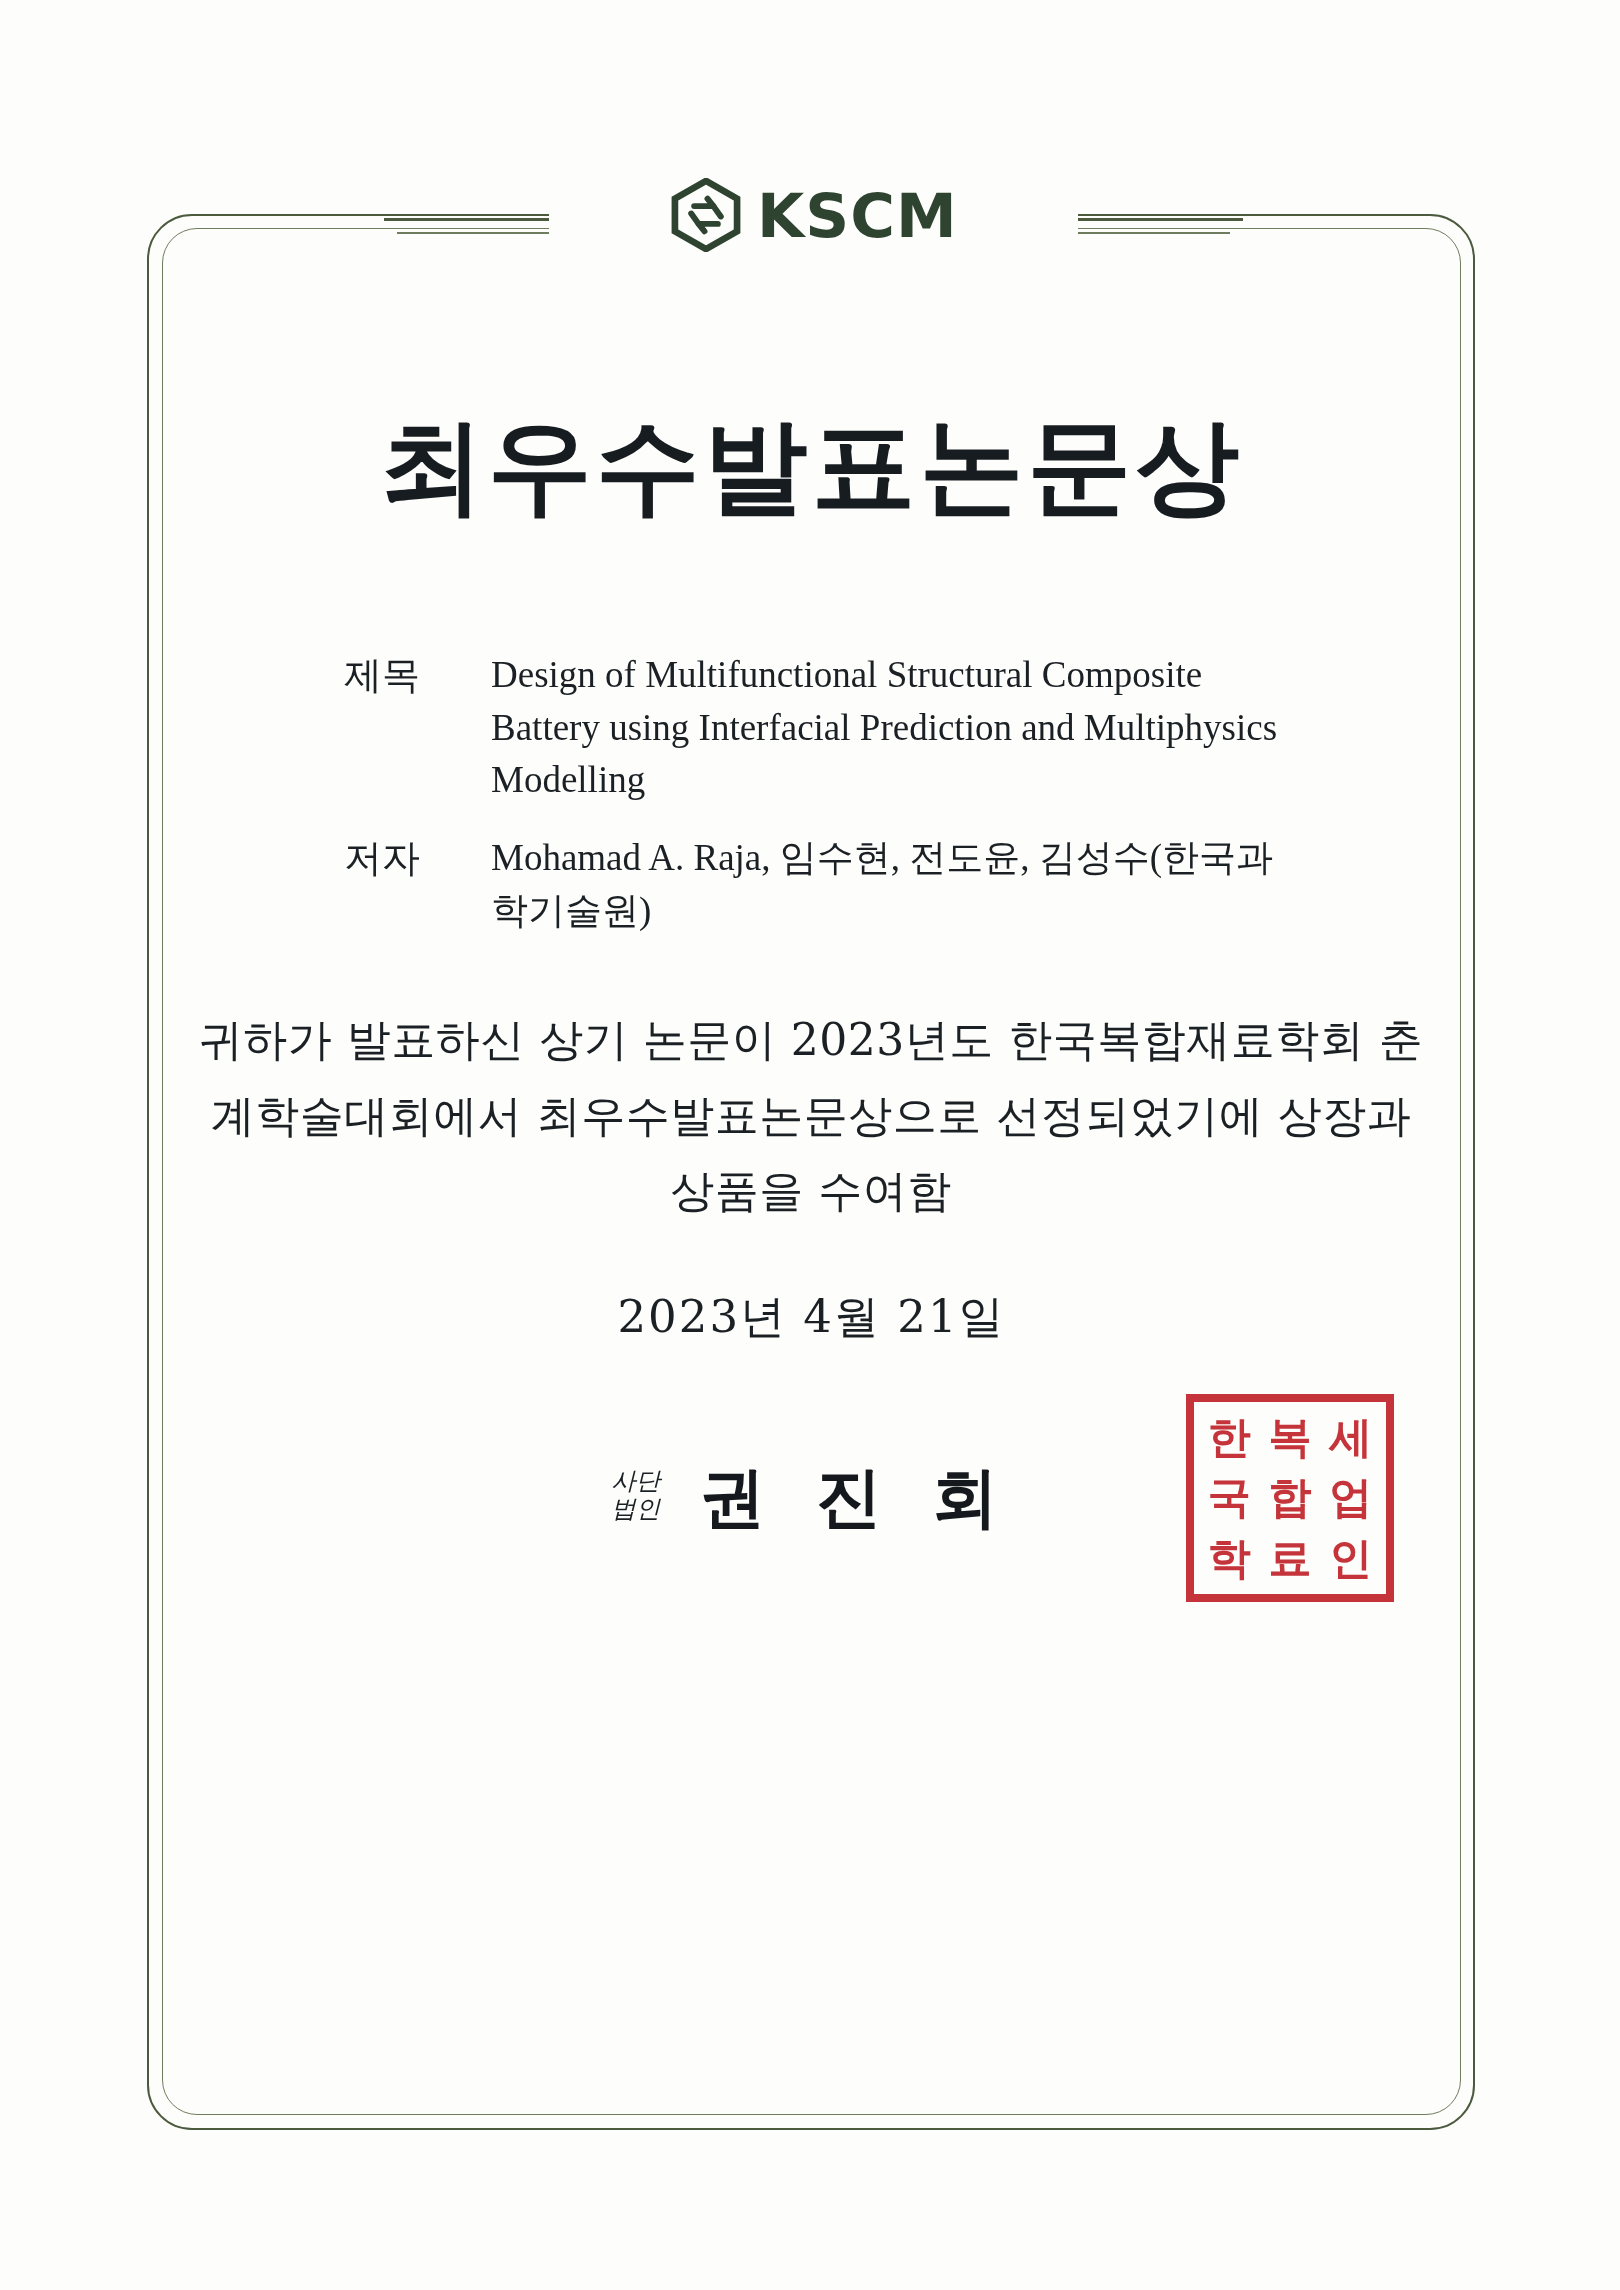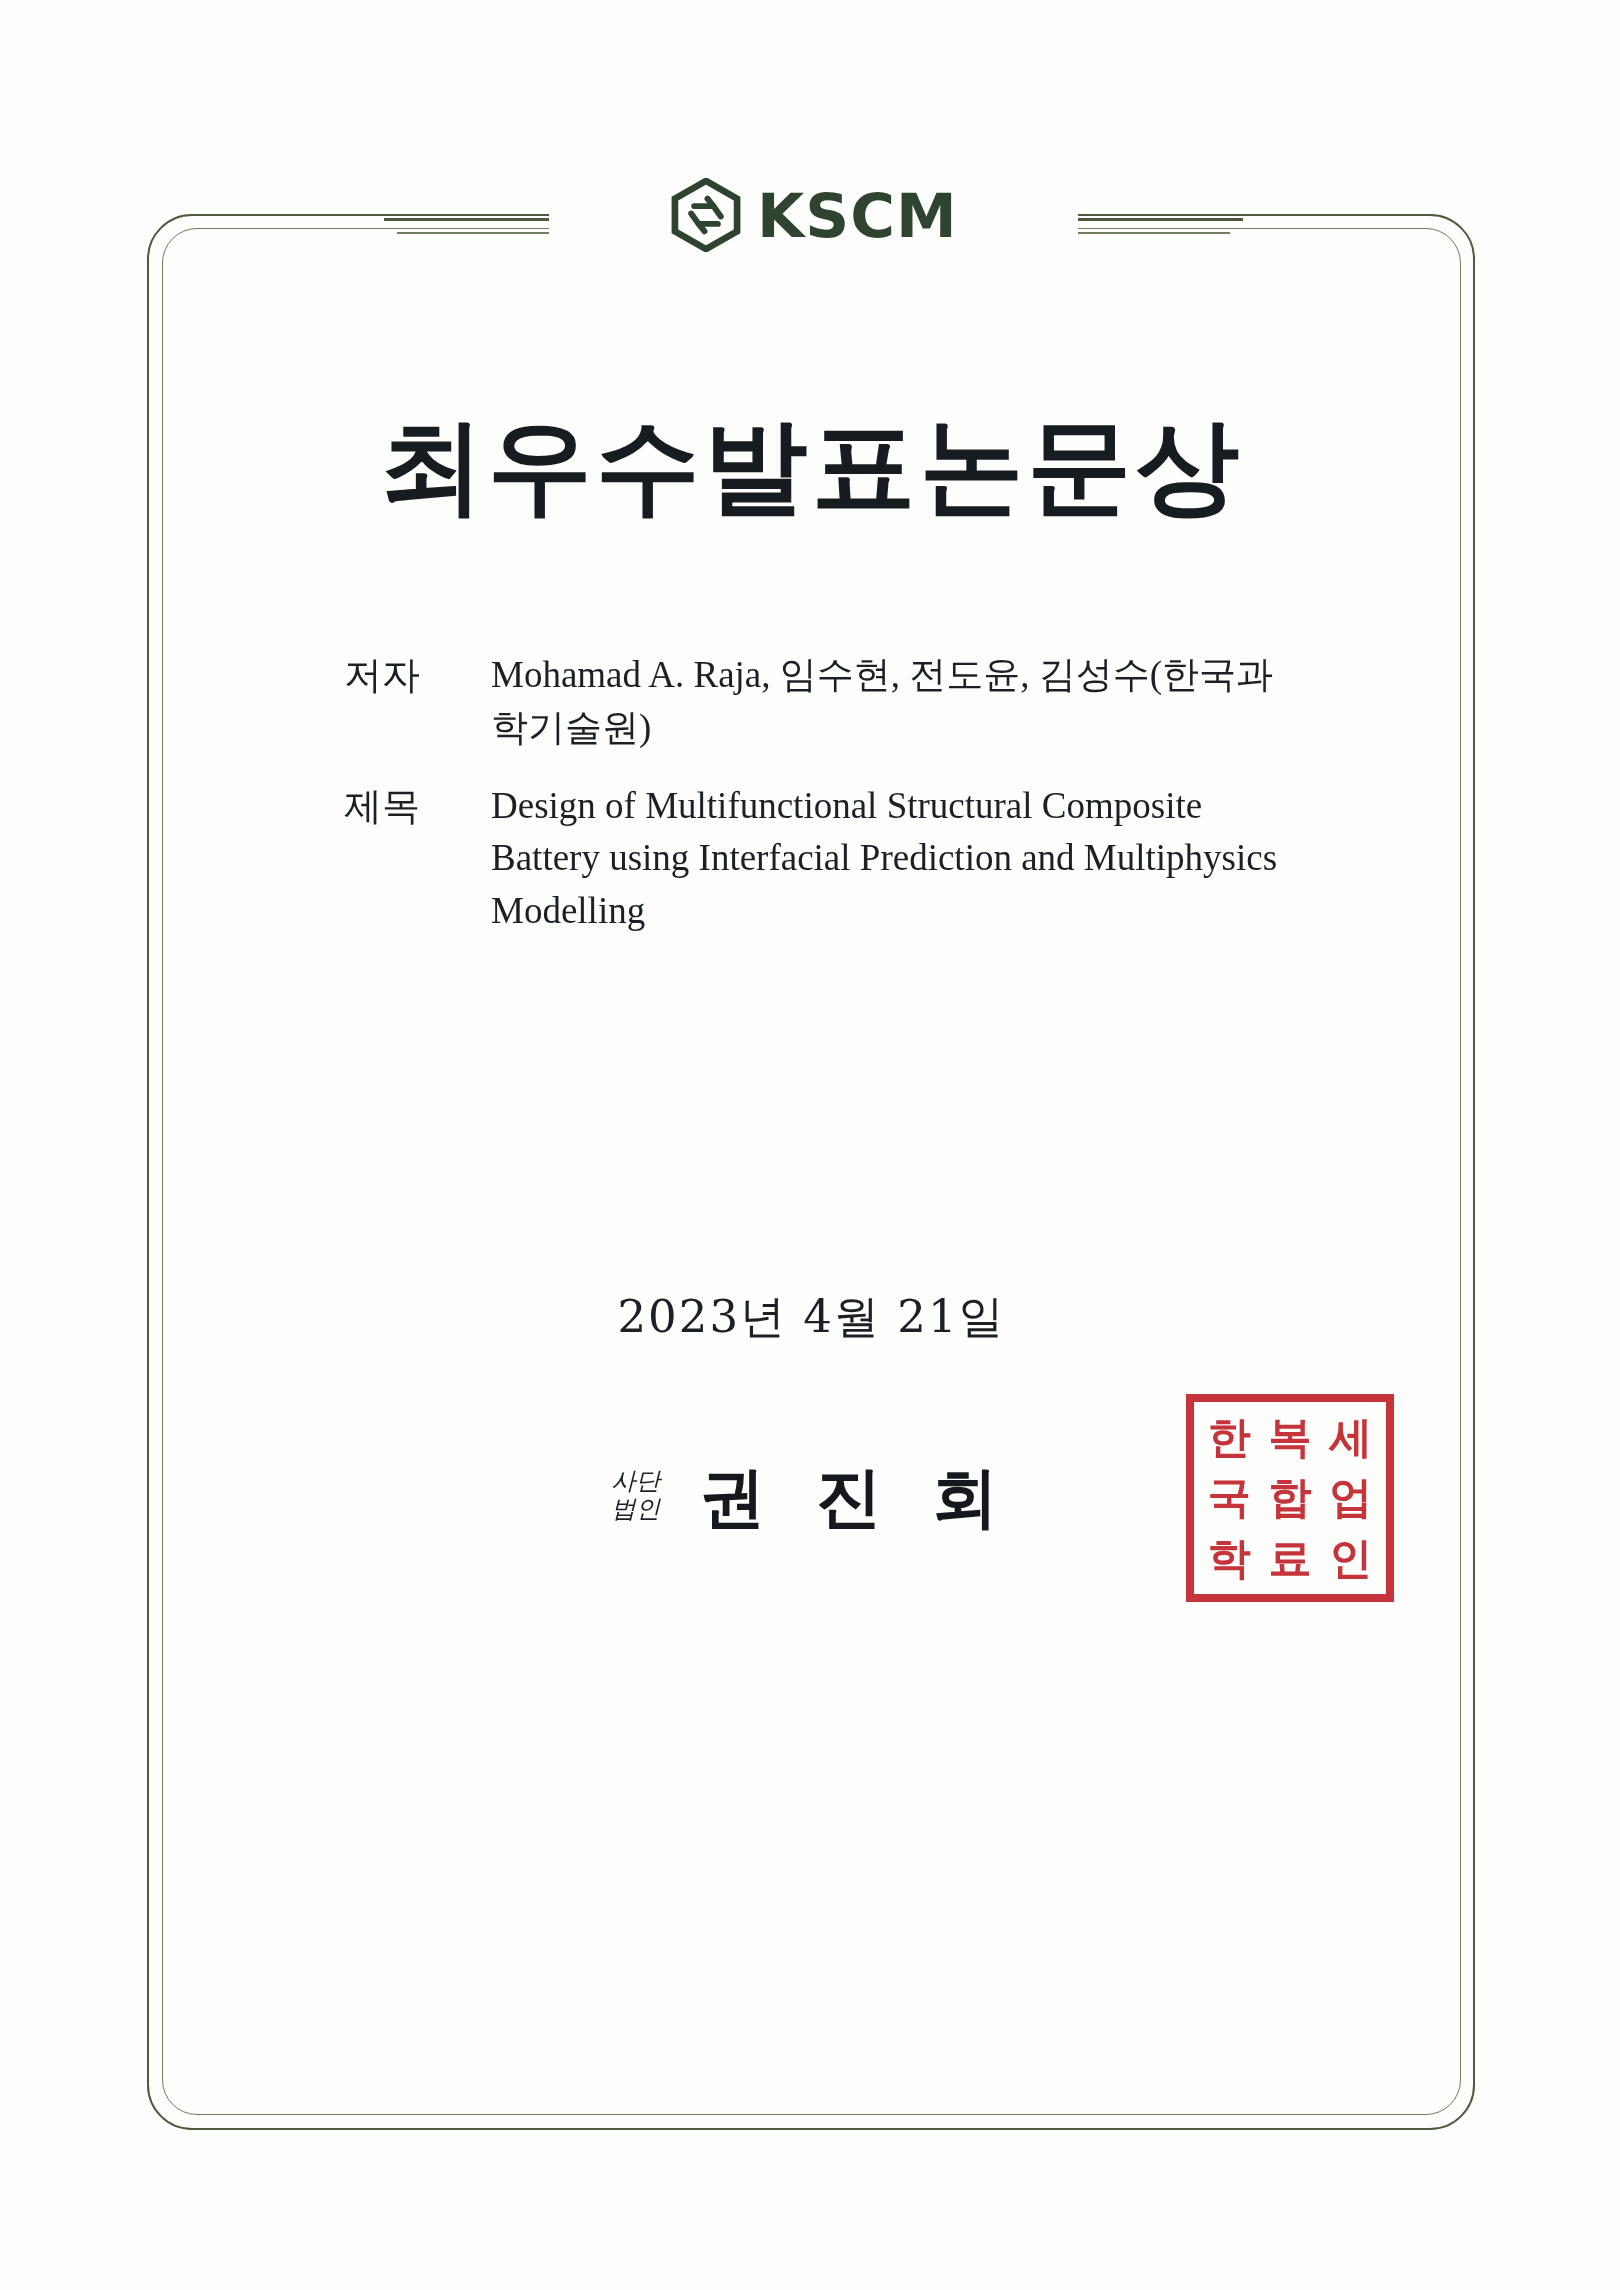--- a/index.html
+++ b/index.html
@@ -250,29 +250,30 @@
     <div class="band-rule right"></div>
     <div class="band-rule2 right"></div>
   </div>
 
   <div class="content">
 
     <div class="award-title">최우수발표논문상</div>
 
     <div class="fields">
       <div class="field-row">
+        <div class="field-label">제목</div>
+        <div class="field-value en">Design of Multifunctional Structural Composite Battery using Interfacial Prediction and Multiphysics Modelling</div>
+      </div>
+      <div class="field-row">
         <div class="field-label">저자</div>
         <div class="field-value kr">Mohamad A. Raja, 임수현, 전도윤, 김성수(한국과학기술원)</div>
       </div>
-      <div class="field-row">
-        <div class="field-label">제목</div>
-        <div class="field-value en">Design of Multifunctional Structural Composite Battery using Interfacial Prediction and Multiphysics Modelling</div>
-      </div>
     </div>
 
+    <div class="body-text">귀하가 발표하신 상기 논문이 2023년도 한국복합재료학회 춘계학술대회에서 최우수발표논문상으로 선정되었기에 상장과 상품을 수여함</div>
 
     <div class="date-line">2023년 4월 21일</div>
 
     <div class="signature">
       <div class="corp-mark">
         <div>사단</div>
         <div>법인</div>
       </div>
       <div class="person-name">권 진 회</div>
     </div>

